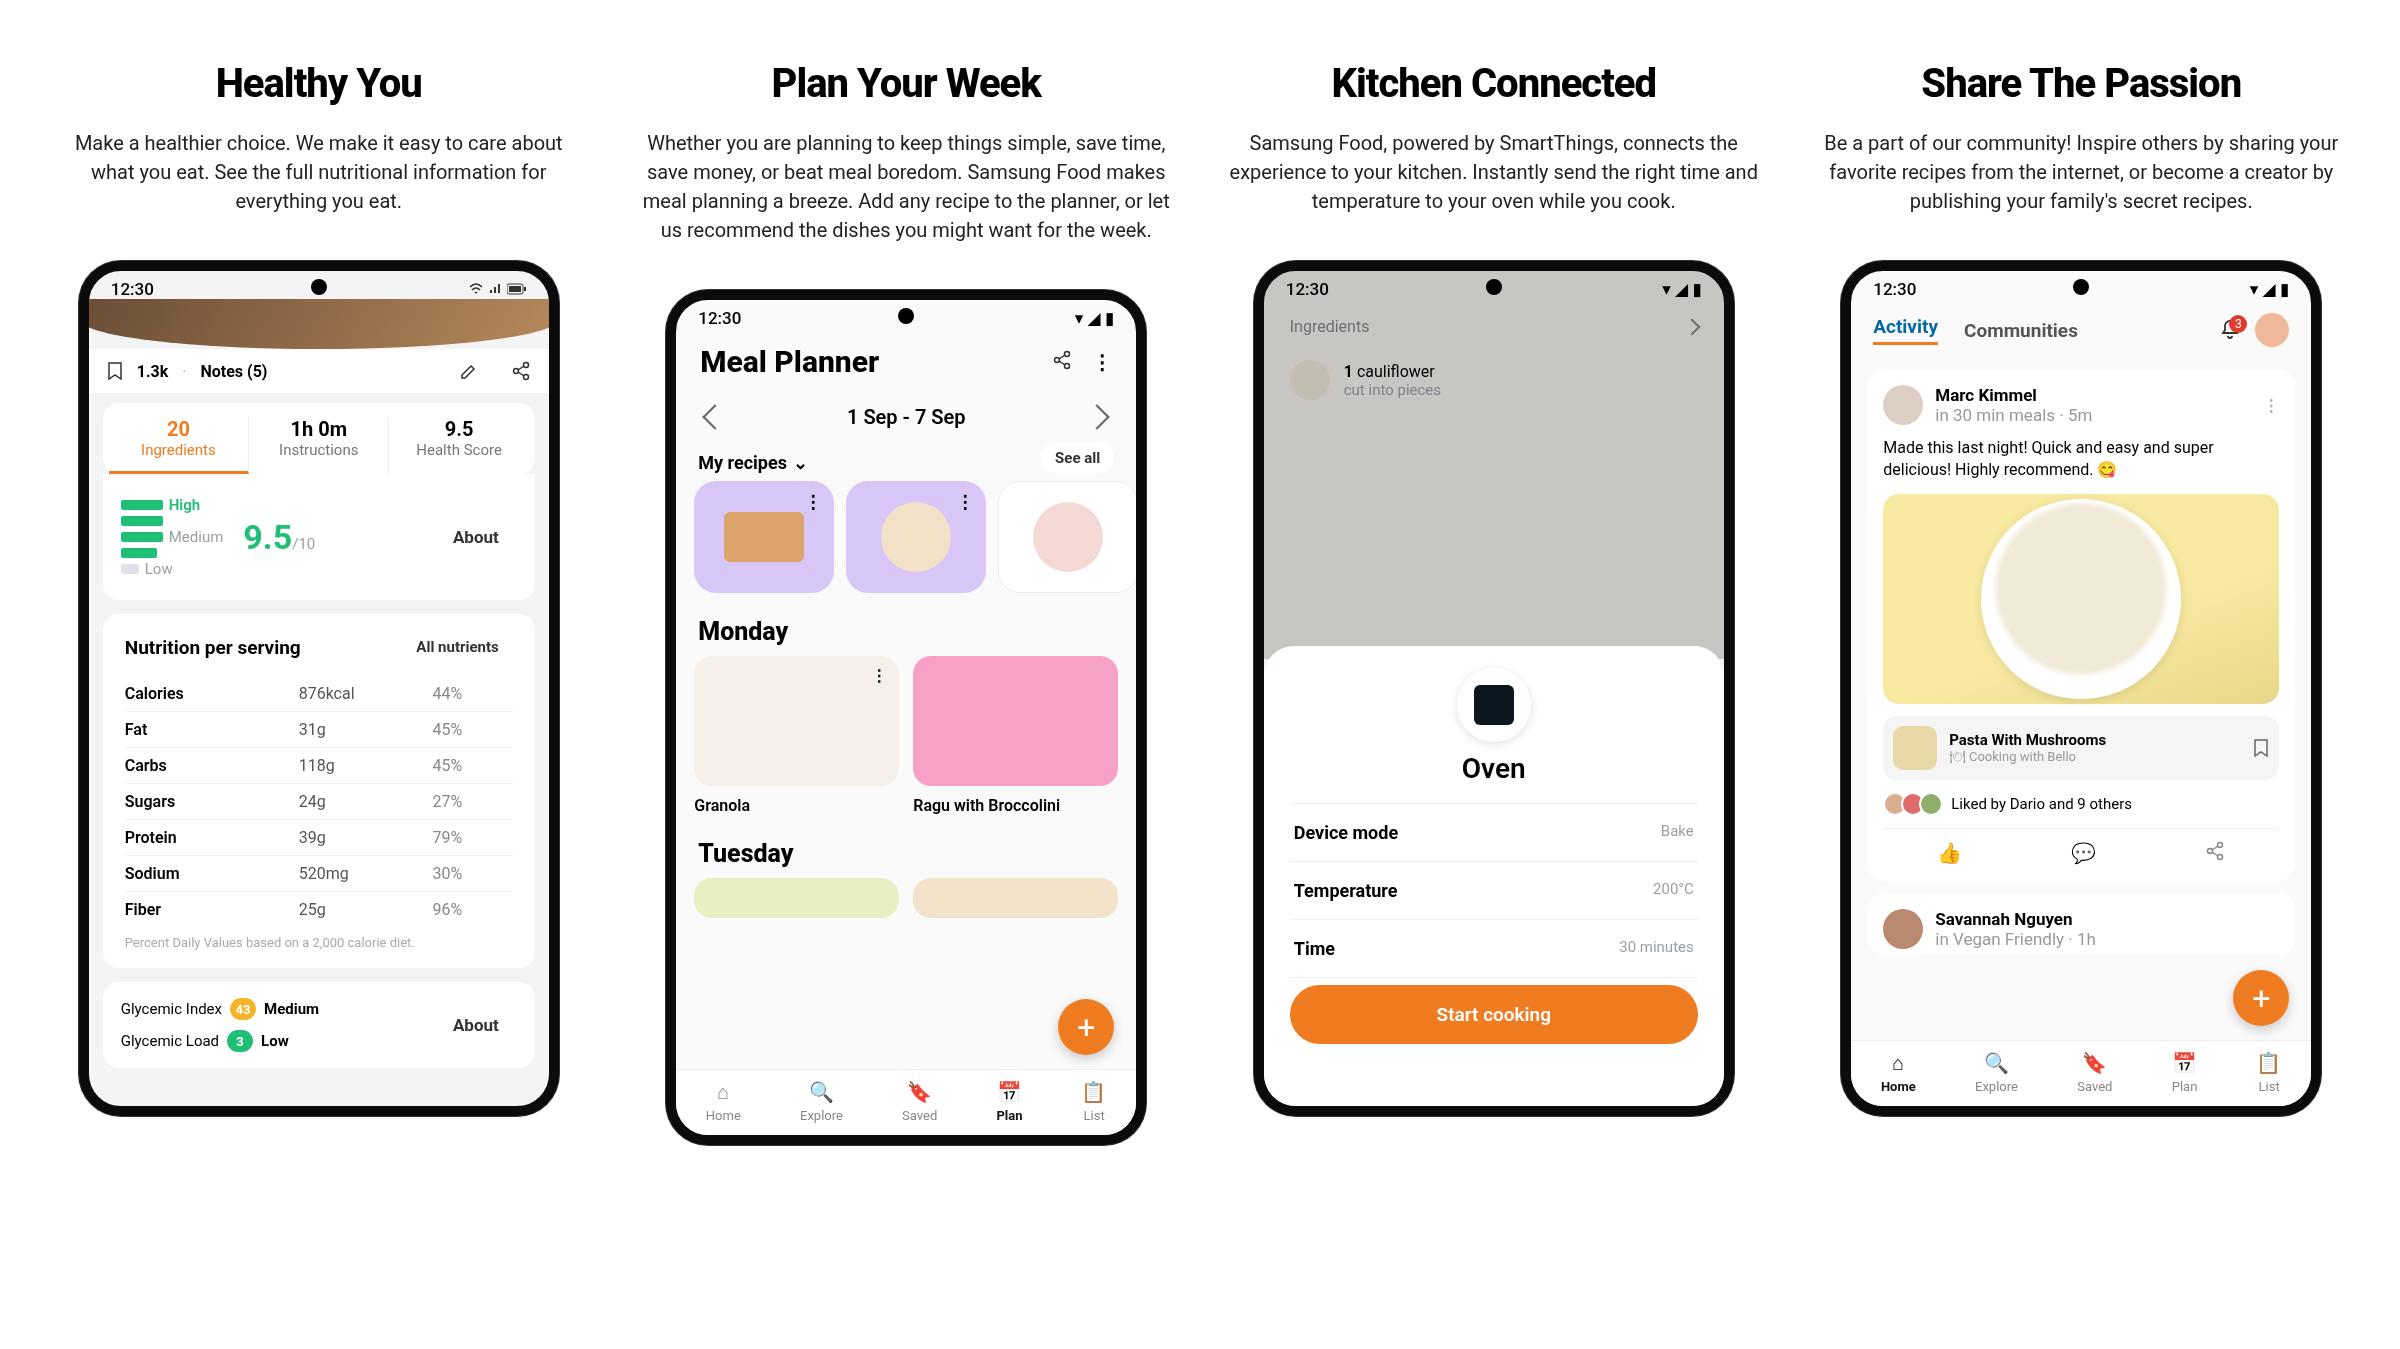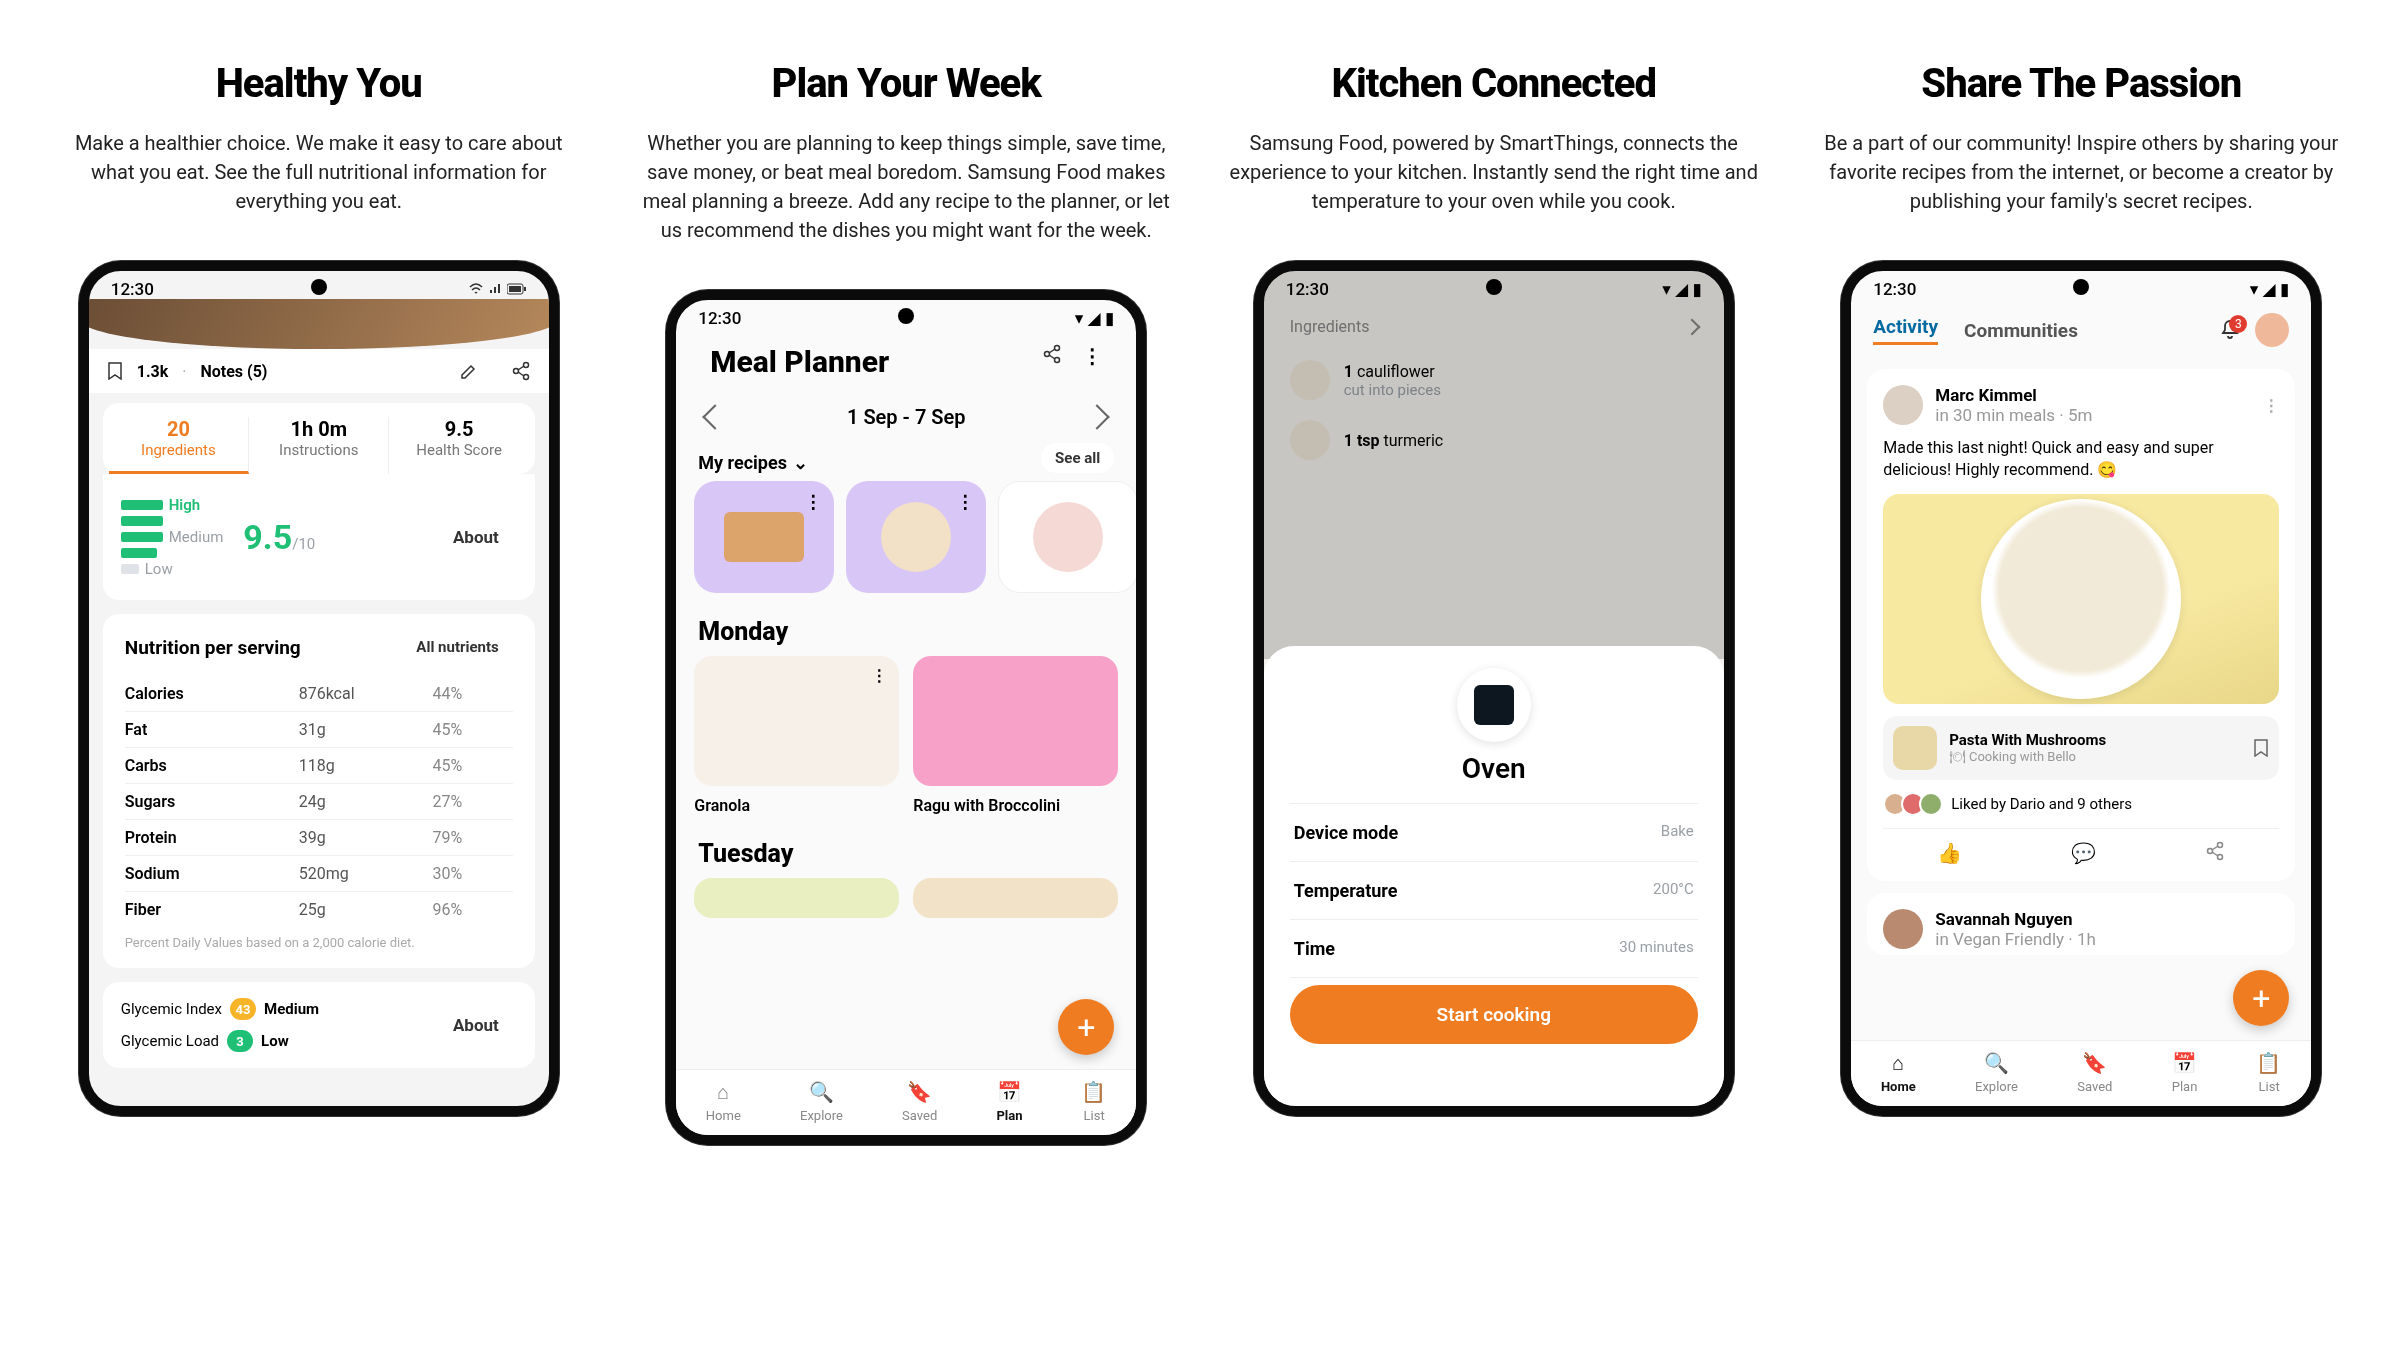--- a/index.html
+++ b/index.html
@@ -40,21 +40,21 @@
 .p1 .nlabel{flex:1.3;font-weight:600}
 .p1 .nval{flex:1;color:#555}
 .p1 .npct{flex:.6;color:#888}
 .p1 .note{font-size:13px;color:#aaa;margin:8px 0 0}
 .p1 .gly{display:flex;align-items:center;gap:12px;background:#fff;margin:0 14px 14px;border-radius:16px;padding:16px 18px}
 .p1 .glyc{flex:1;display:flex;flex-direction:column;gap:10px;font-size:15px}
 .p1 .pill{display:inline-flex;align-items:center;gap:8px}
 .p1 .dot{width:26px;height:22px;border-radius:11px;color:#fff;font-size:13px;font-weight:700;display:inline-flex;align-items:center;justify-content:center}
 
 .p2{background:#fafafa}
-.p2 .hdr{display:flex;justify-content:space-between;padding:12px 34px}
+.p2 .hdr{display:flex;align-items:center;justify-content:space-between;padding:12px 24px}
 .p2 .title{font-size:30px;font-weight:800}
 .p2 .week{display:flex;align-items:center;justify-content:space-between;padding:14px 30px;font-size:20px;font-weight:600}
 .p2 .chev{width:18px;height:18px;border-top:2px solid #666;border-right:2px solid #666;display:inline-block}
 .p2 .secHead{display:flex;justify-content:space-between;align-items:flex-end;padding:0 22px 8px;margin-top:0}
 .p2 .cards{display:flex;gap:12px;padding:0 18px;overflow:hidden}
 .p2 .card{width:140px;height:112px;border-radius:22px;background:#d8c6f7;position:relative;flex-shrink:0;display:flex;align-items:center;justify-content:center}
 .p2 .card .more{position:absolute;top:10px;right:12px;font-size:18px;font-weight:900}
 .p2 .day{font-size:25px;font-weight:800;padding:24px 22px 10px}
 .p2 .meals{display:flex;gap:14px;padding:0 18px}
 .p2 .meal{flex:1}
@@ -382,27 +382,20 @@
       <span class="chev" style="width:12px;height:12px;border-top:2px solid #888;border-right:2px solid #888;transform:rotate(45deg);display:inline-block"></span>
     </div>
     <div id="ings">
           <div class="ing">
       <div class="ic"></div>
       <div>
         <div><span class="bold">1</span> cauliflower</div>
         <div class="muted">cut into pieces</div>
       </div>
     </div>
-          <div class="ing">
-      <div class="ic"></div>
-      <div>
-        <div><span class="bold">1 tsp</span> turmeric</div>
-
-      </div>
-    </div>
         </div>
 
     <div class="sheet">
       <div class="dev">
             <div class="oven"></div>
           </div>
       <div class="devname">Oven</div>
       <div class="prow">
             <span class="bold">Device mode</span>
             <span class="muted">Bake</span>

